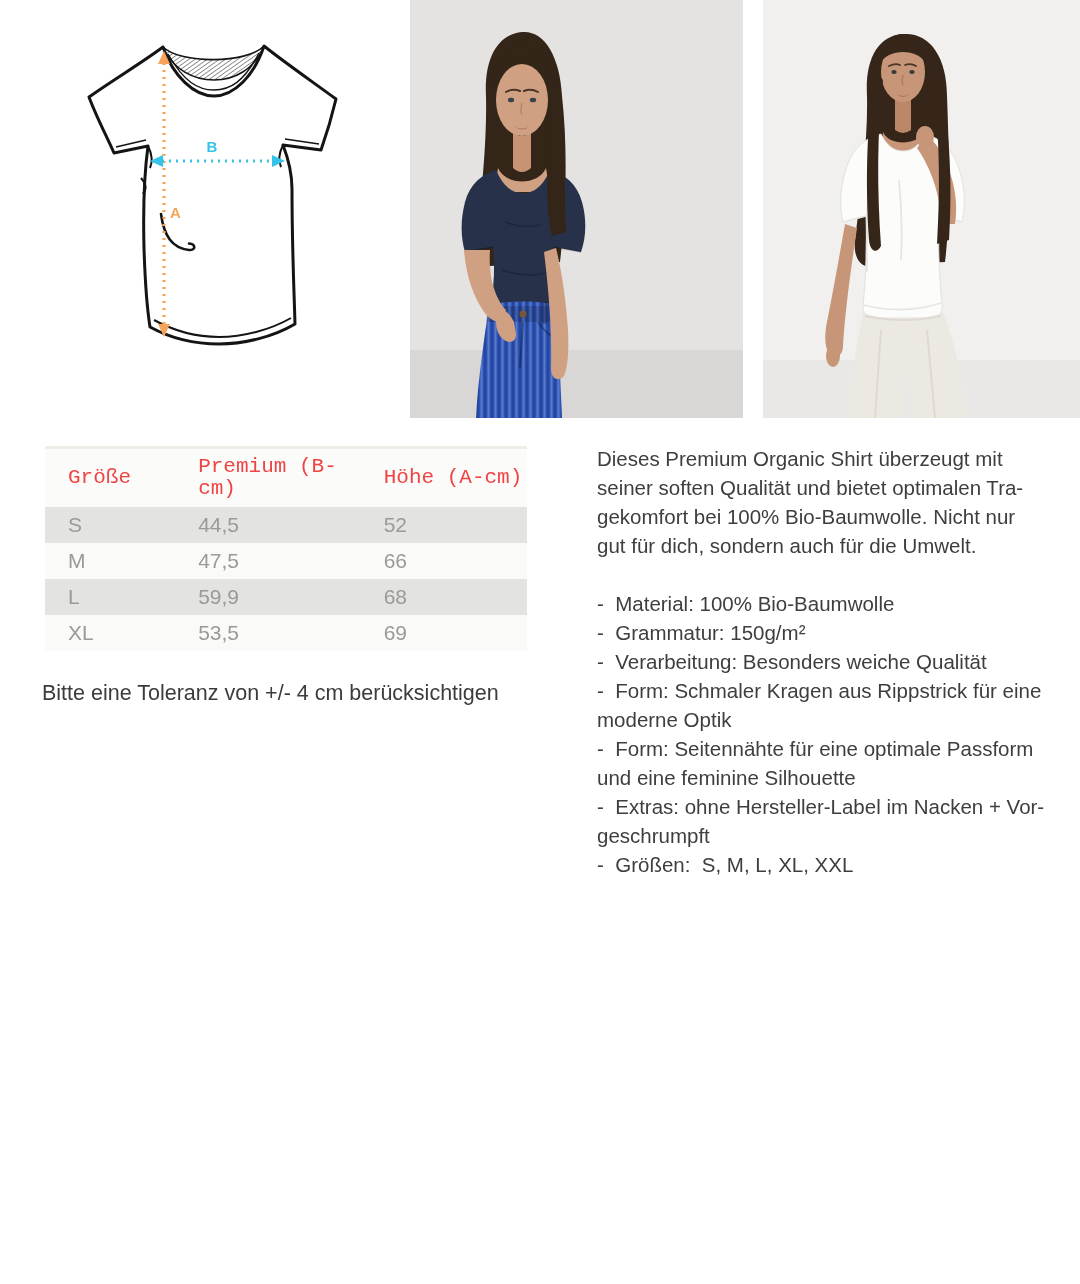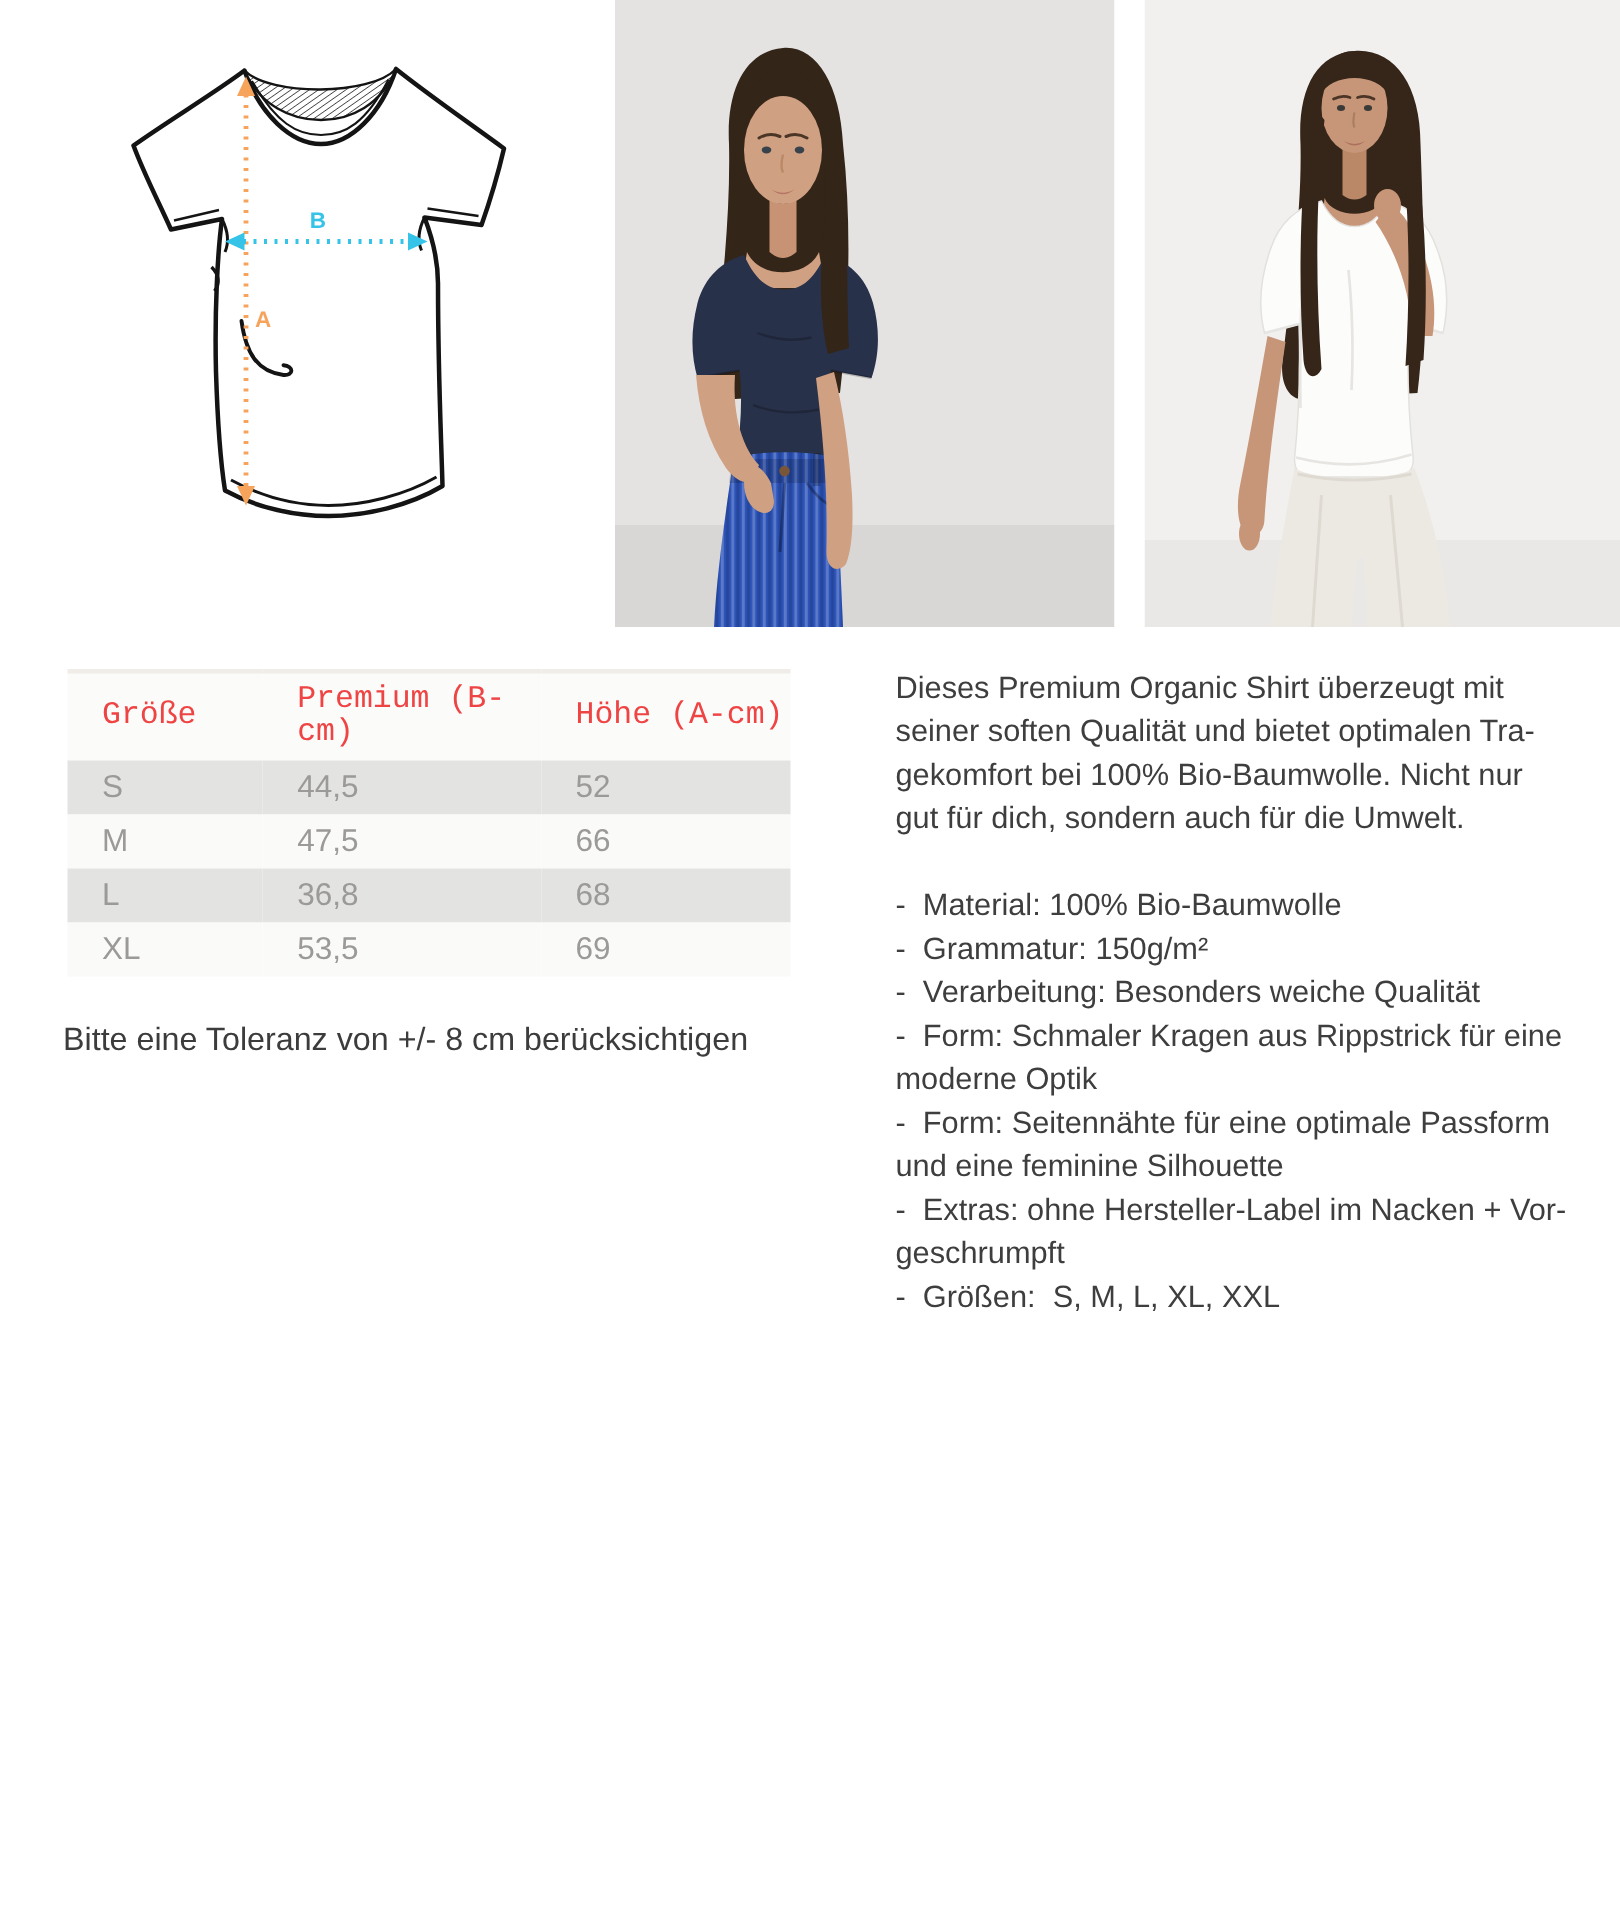--- a/index.html
+++ b/index.html
@@ -171,32 +171,32 @@
       <td>44,5</td>
       <td>52</td>
     </tr>
     <tr class="lite">
       <td>M</td>
       <td>47,5</td>
       <td>66</td>
     </tr>
     <tr class="alt">
       <td>L</td>
-      <td>36,8</td>
+      <td>59,9</td>
       <td>68</td>
     </tr>
     <tr class="lite">
       <td>XL</td>
       <td>53,5</td>
       <td>69</td>
     </tr>
   </tbody>
 </table>
 
-<div id="tolerance-note" class="abs">Bitte eine Toleranz von +/- 8 cm berücksichtigen</div>
+<div id="tolerance-note" class="abs">Bitte eine Toleranz von +/- 4 cm berücksichtigen</div>
 
 <div id="description" class="abs">
   <p>Dieses Premium Organic Shirt überzeugt mit
 seiner soften Qualität und bietet optimalen Tra-
 gekomfort bei 100% Bio-Baumwolle. Nicht nur
 gut für dich, sondern auch für die Umwelt.</p>
   <p>-  Material: 100% Bio-Baumwolle
 -  Grammatur: 150g/m²
 -  Verarbeitung: Besonders weiche Qualität
 -  Form: Schmaler Kragen aus Rippstrick für eine

